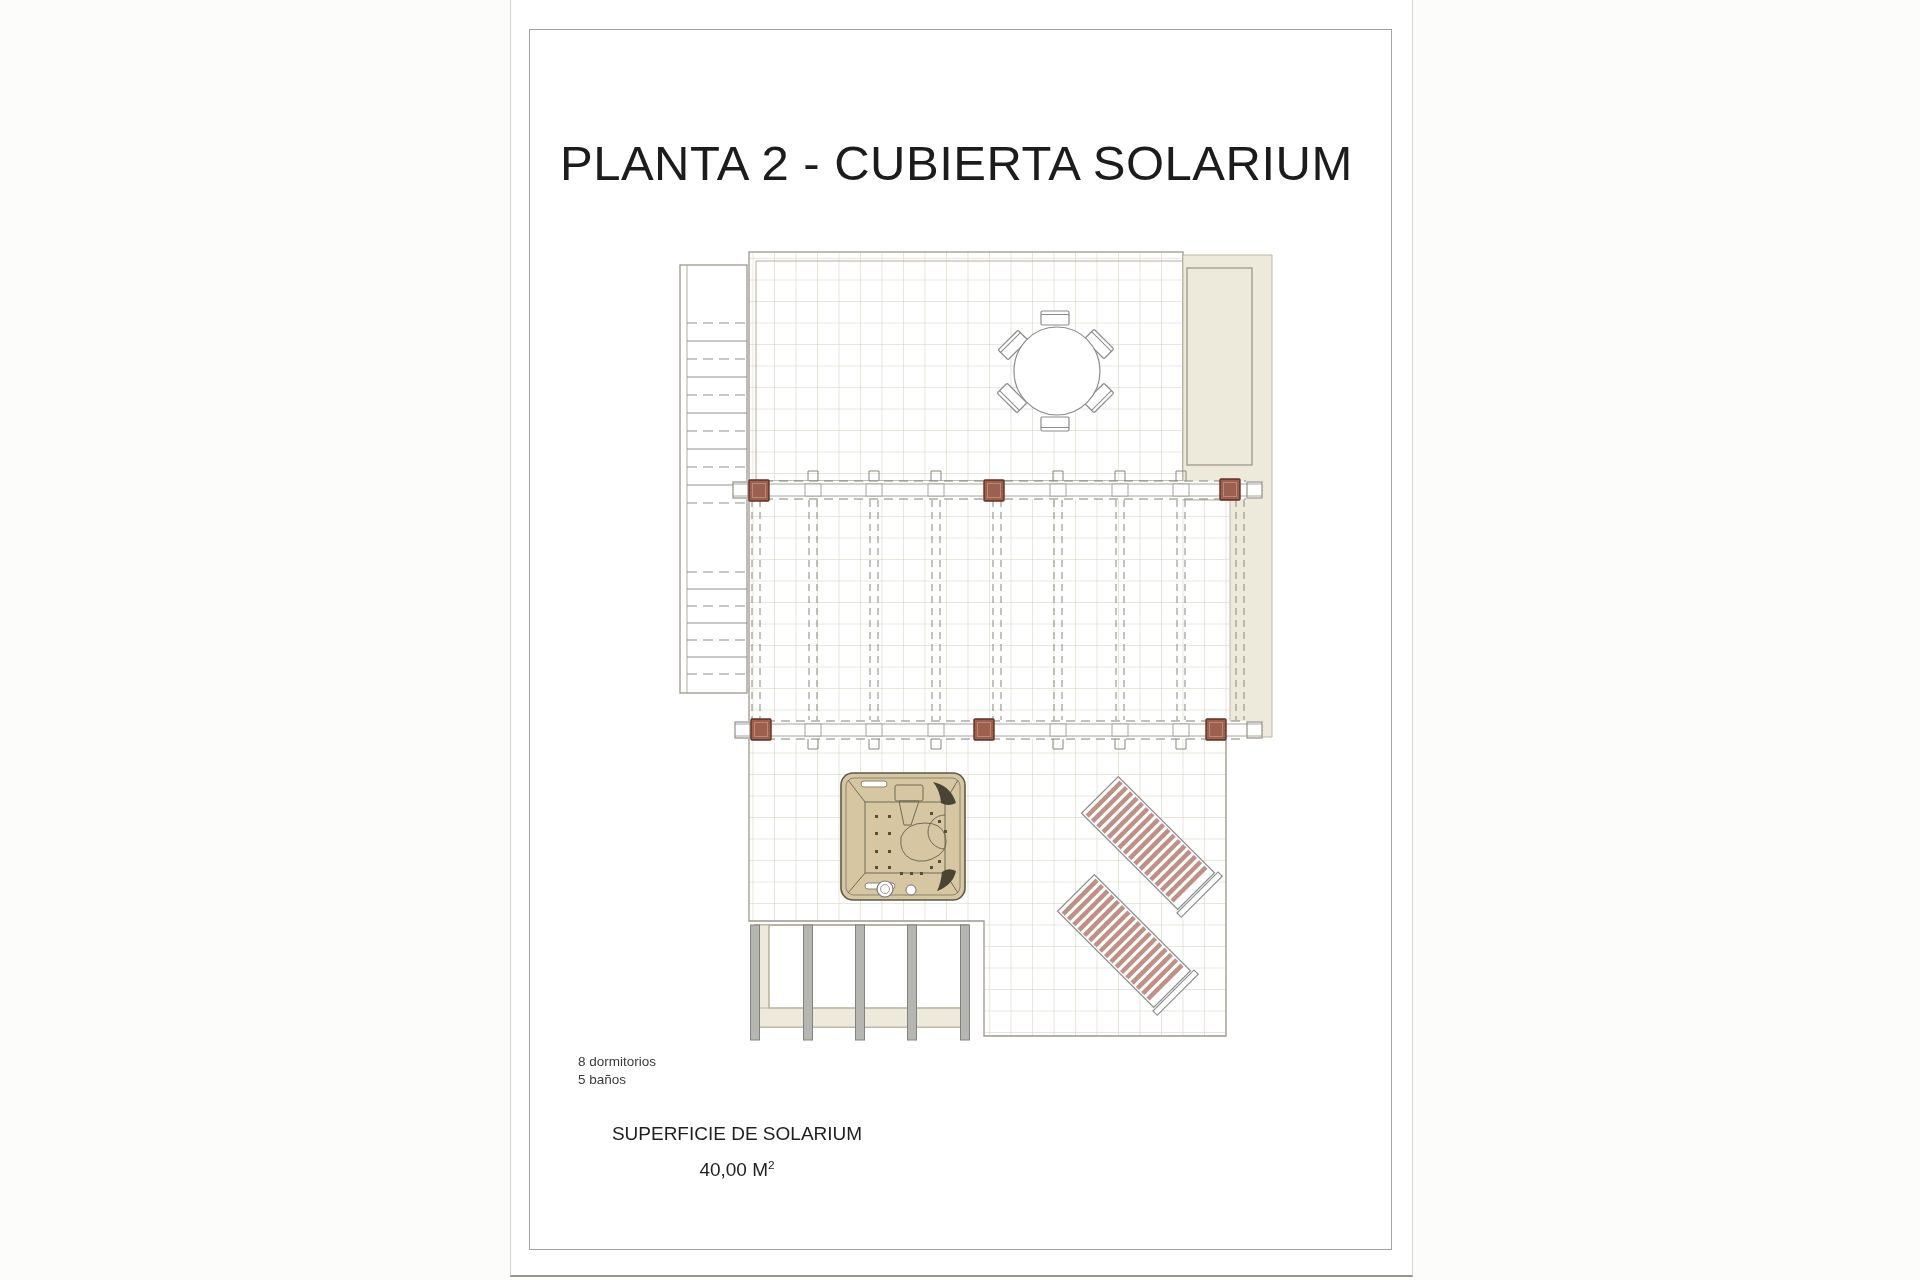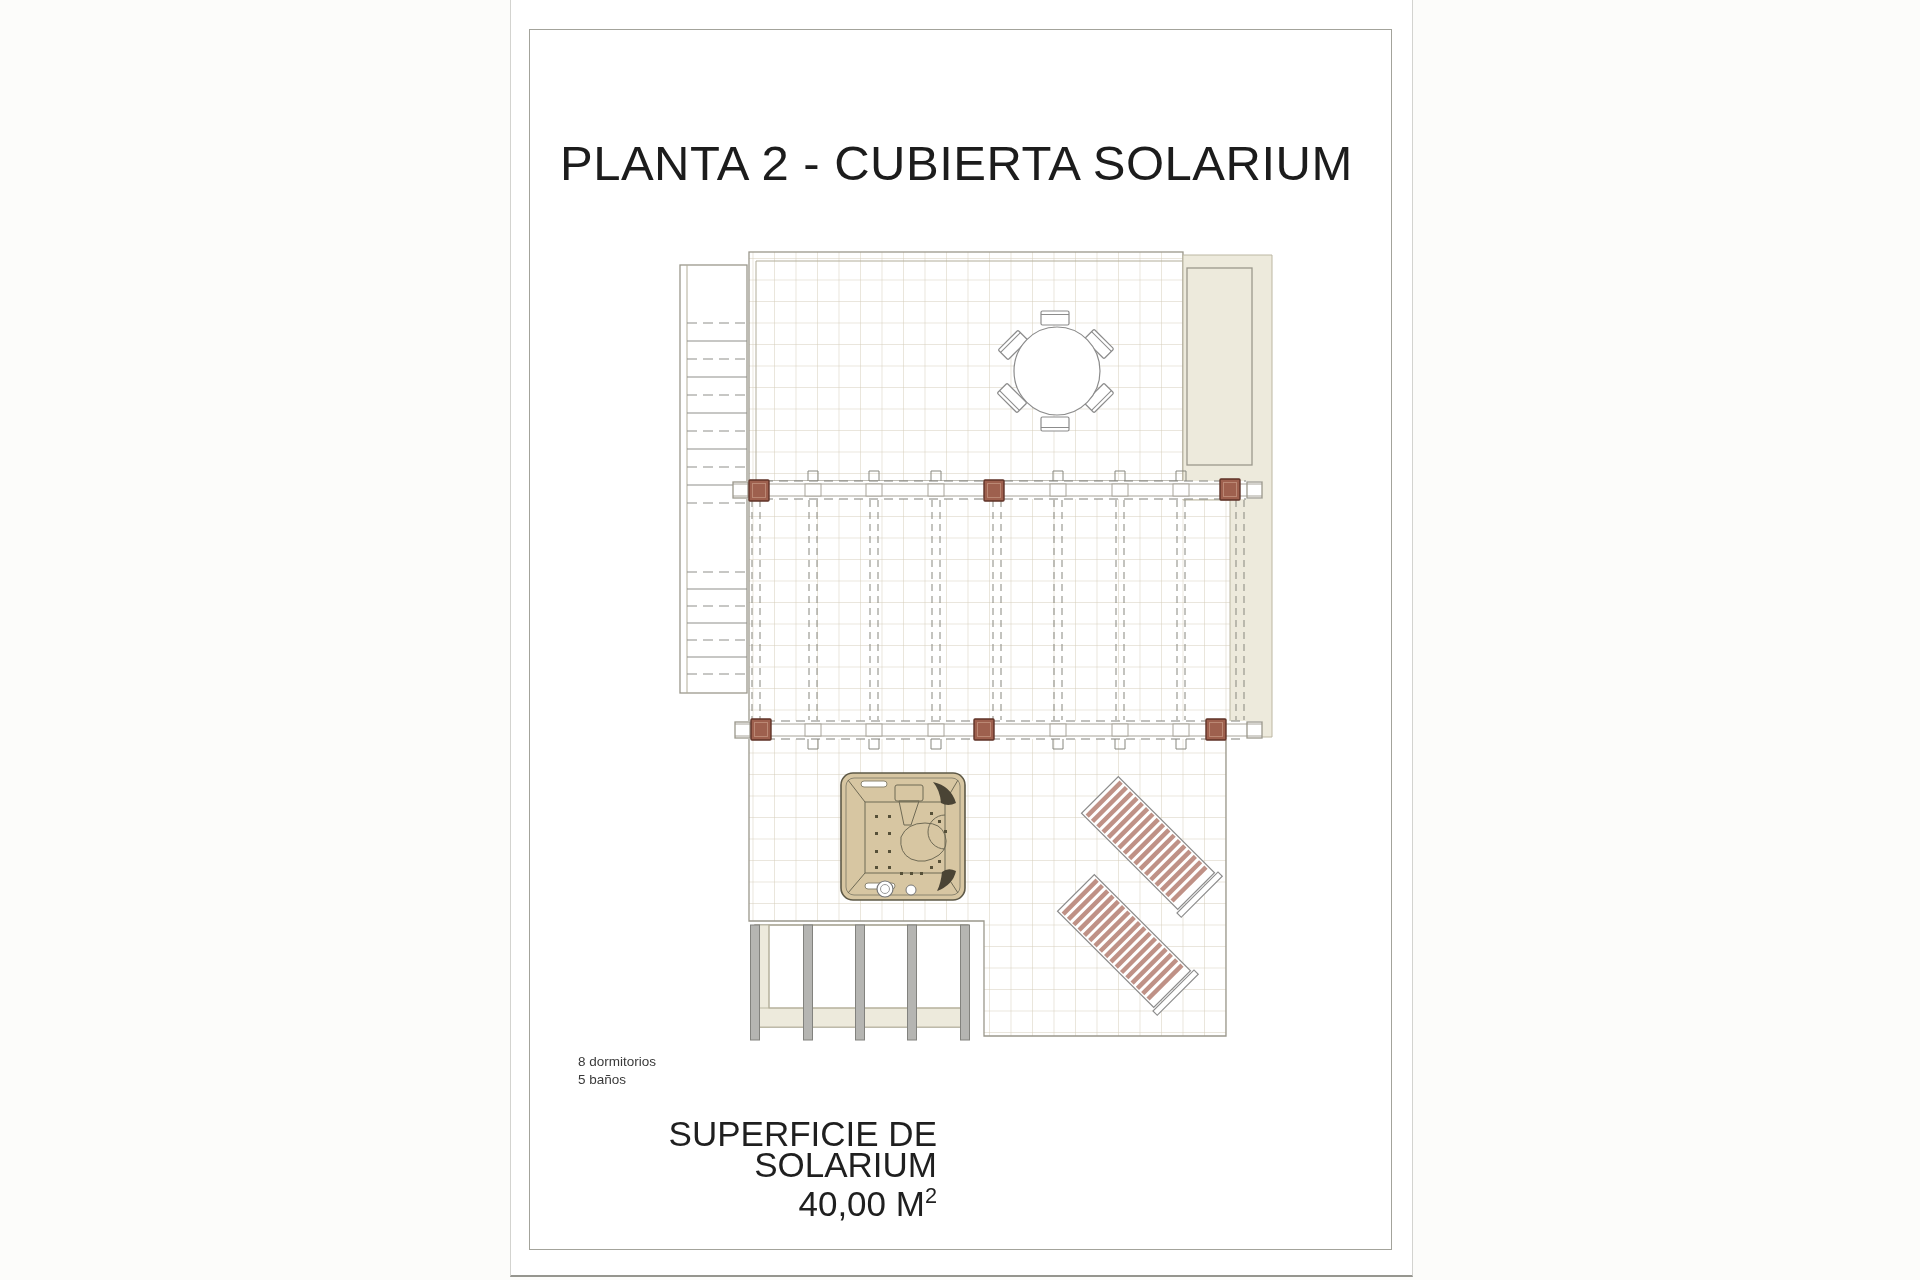--- a/index.html
+++ b/index.html
@@ -26,22 +26,22 @@
   .title{
     position:absolute;left:560px;top:87px;z-index:4;
     font-size:49px;letter-spacing:.5px;color:#1c1c1c;white-space:nowrap;margin-top:48px;
   }
   .notes{
     position:absolute;left:578px;top:1053px;z-index:4;
     font-size:13.5px;line-height:18px;color:#3a3a3a;
   }
   .area{
     position:absolute;left:537px;top:1118px;width:400px;z-index:4;
-    text-align:right;color:#1f1f1f;
-    font-size:35px;line-height:31px;
+    text-align:center;color:#1f1f1f;
+    font-size:19px;line-height:31px;
   }
   .area sup{font-size:62%;}
 
   
   .outline{fill:none;stroke:#9b988c;stroke-width:1.3;}
   .thin{fill:none;stroke:#b2ad99;stroke-width:1;}
   .dash{fill:none;stroke:#82827c;stroke-width:1.1;stroke-dasharray:9 6;}
   .rdash{fill:none;stroke:#87877f;stroke-width:1;stroke-dasharray:7 5;}
   .cap{fill:none;stroke:#87877f;stroke-width:1;}
   .band{stroke:#a8a49a;stroke-width:1;}

